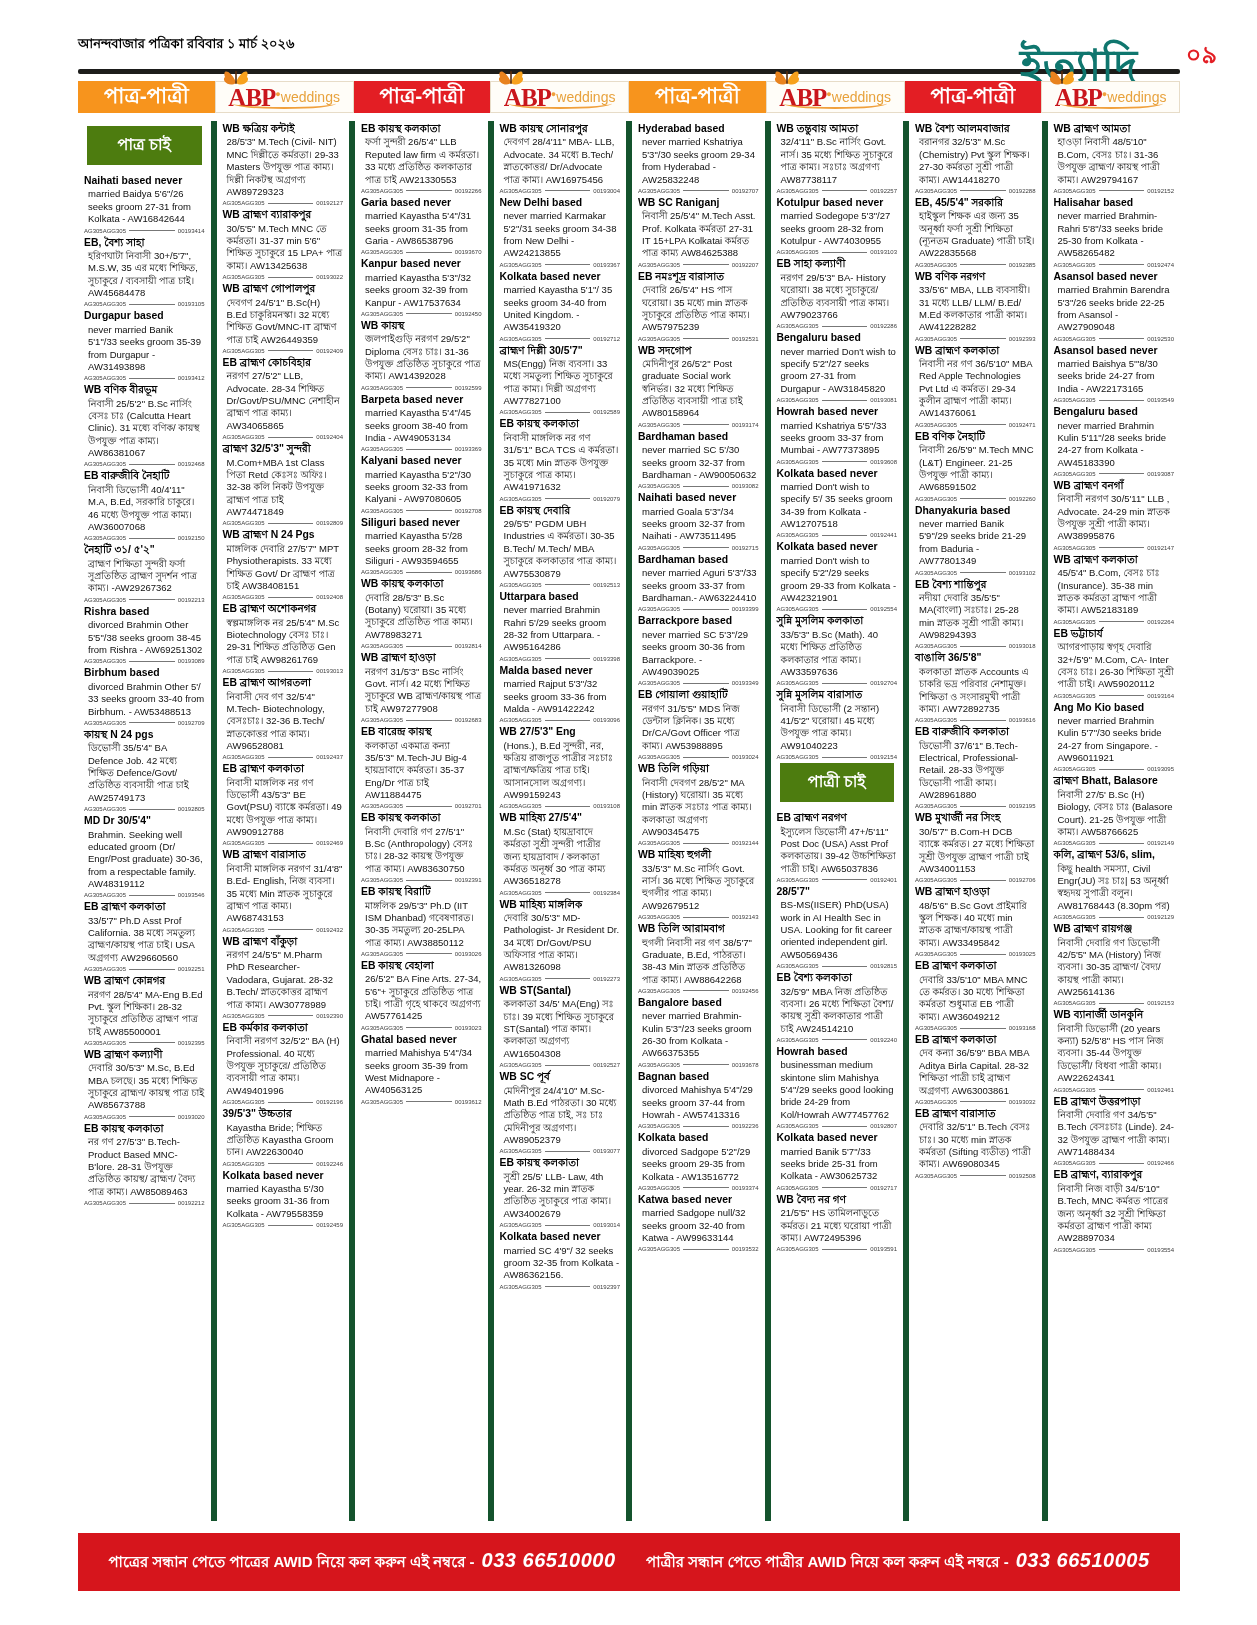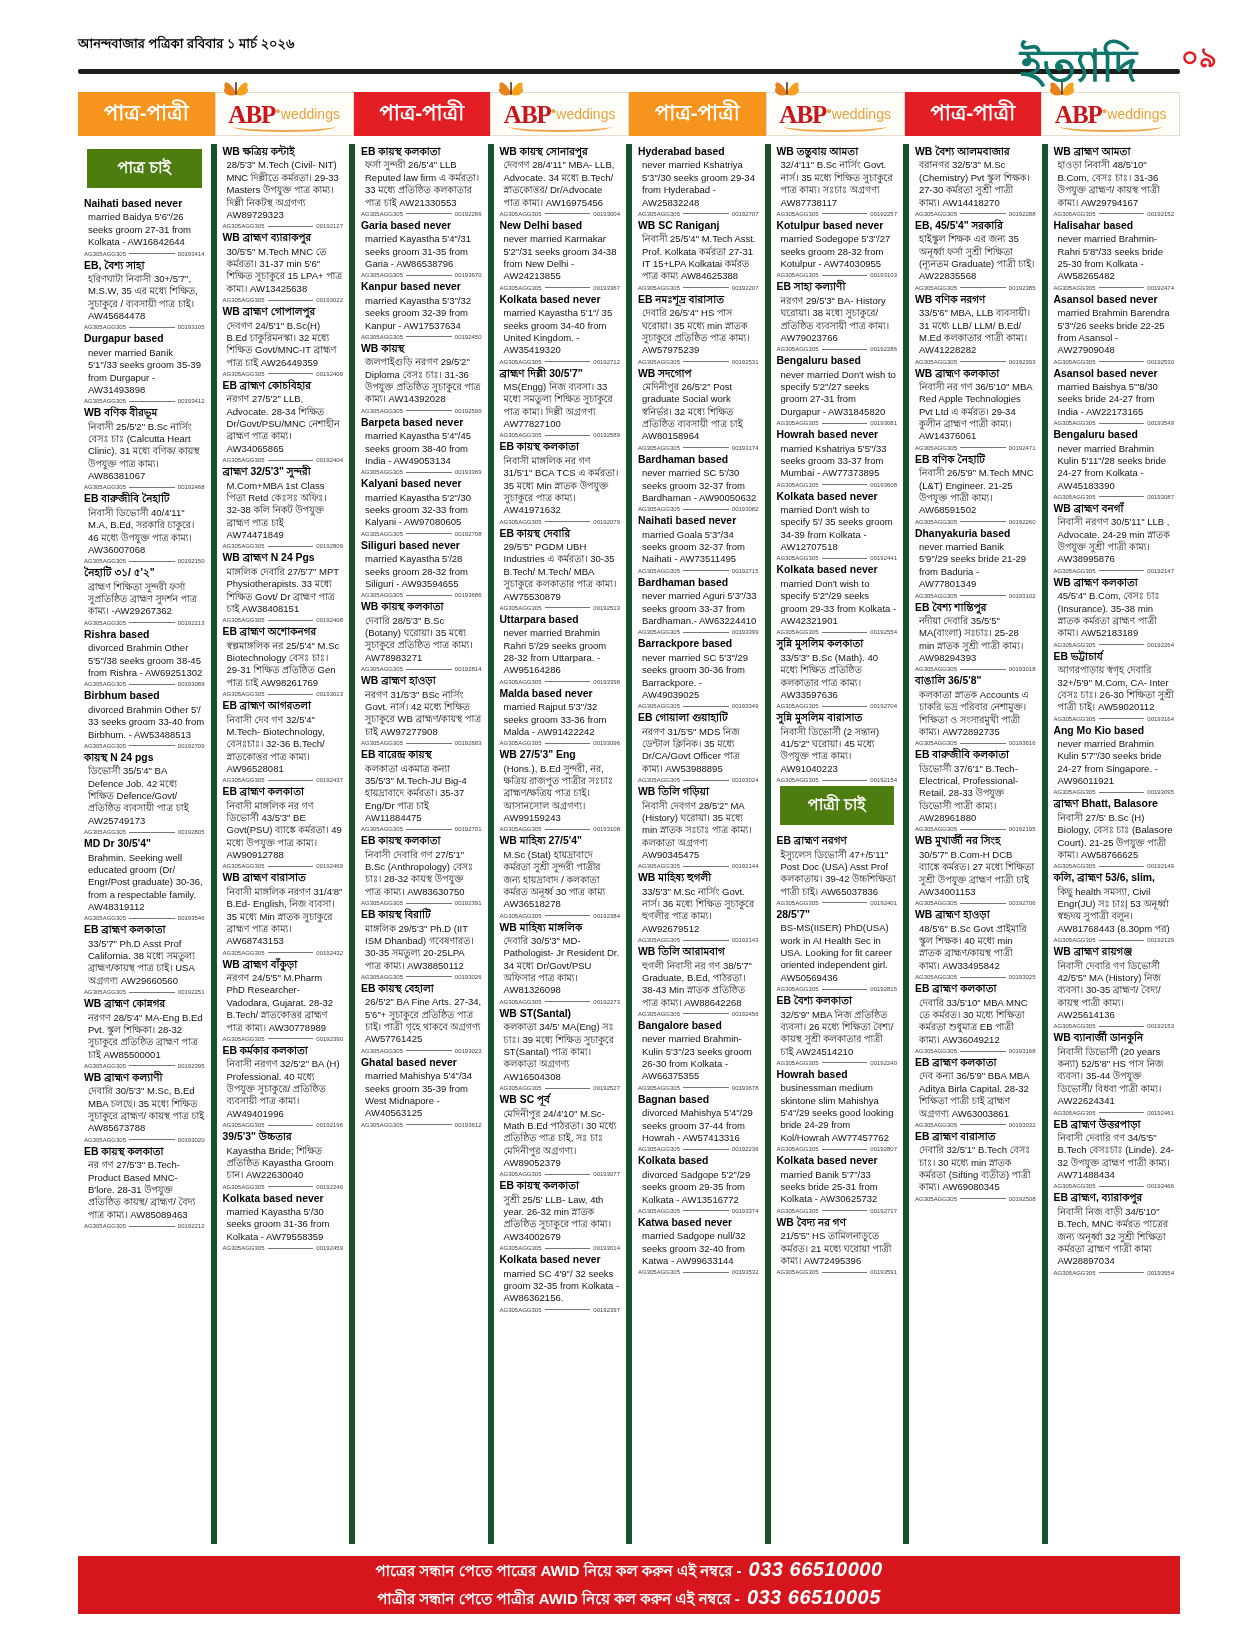--- a/index.html
+++ b/index.html
@@ -4,24 +4,24 @@
 <style>
   html,body{margin:0;padding:0;background:#f2f2f2;}
   .page{
     width:1257px;height:1625px;background:#fff;position:relative;
     font-family:"Liberation Sans",sans-serif;box-sizing:border-box;
     padding:34px 77px 0 78px;overflow:hidden;
   }
   
   .masthead-line{font-size:13px;font-weight:bold;color:#000;}
   .etc-logo{position:absolute;top:44px;right:120px;color:#0f766e;font-size:44px;font-weight:bold;line-height:1;}
-  .page-num{position:absolute;top:36px;right:40px;color:#e31e24;font-size:28px;font-weight:bold;}
+  .page-num{position:absolute;top:36px;right:40px;color:#e31e24;font-size:24px;font-weight:bold;}
   .rule{height:5px;background:#1d1d1b;margin-top:14px;border-radius:2px;}
   
-  .banner{display:flex;height:44px;margin-top:18px;}
+  .banner{display:flex;height:32px;margin-top:7px;}
   .banner-cell{flex:1;display:flex;align-items:center;justify-content:center;position:relative;}
   .cell-orange{background:#f7941d;}
   .cell-red{background:#e31e24;}
   .banner-label{color:#fff;font-weight:bold;font-size:21px;white-space:nowrap;}
   .cell-logo{background:#fffdf8;border:1px solid #e7dcc8;box-sizing:border-box;}
   .abp{color:#c9161c;font-family:"Liberation Serif",serif;font-weight:bold;font-size:25px;letter-spacing:-1px;line-height:1;}
   .abp sup{color:#f0a03c;font-size:9px;}
   .weddings{color:#e8a23c;font-size:14px;margin-left:1px;}
   .swoosh{position:absolute;bottom:3px;left:12%;width:76%;height:9px;border-bottom:2px solid #f0a03c;border-radius:50%;}
   .butterfly{position:absolute;top:-19px;left:4px;width:32px;height:32px;z-index:3;}
@@ -31,21 +31,21 @@
   .col + .col{border-left:6px solid #14532d;}
   .badge{background:#4d7c0f;color:#fff;font-weight:bold;font-size:16px;text-align:center;
          padding:6px 0;margin:3px 3px 10px 3px;}
   .ad{margin-bottom:3px;}
   .ad-title{font-size:10.4px;font-weight:bold;margin:0 0 1px 0;line-height:1.2;color:#000;}
   .ad-body{font-size:9.5px;line-height:1.3;margin:0;color:#101010;padding-left:4px;}
   .ad-code{display:flex;align-items:center;font-size:6px;color:#3c3c3c;margin-top:2px;}
   .ad-code .line{flex:1;border-top:1px solid #777;margin:0 3px;height:0;}
   
   .footer{margin-top:12px;background:#d6151c;color:#fff;display:flex;align-items:center;
-          justify-content:space-evenly;height:58px;font-weight:bold;font-size:15px;flex-direction:column;}
+          justify-content:space-evenly;height:58px;font-weight:bold;font-size:15px;}
   .footer .seg{display:flex;align-items:baseline;white-space:nowrap;}
   .footer .num{font-size:20px;margin-left:7px;letter-spacing:0.5px;font-style:italic;}
 </style>
 </head>
 <body>
 
 <div class="page">
 
   <div class="masthead-line">আনন্দবাজার পত্রিকা রবিবার ১ মার্চ ২০২৬</div>
   <div class="etc-logo">ইত্যাদি</div>

